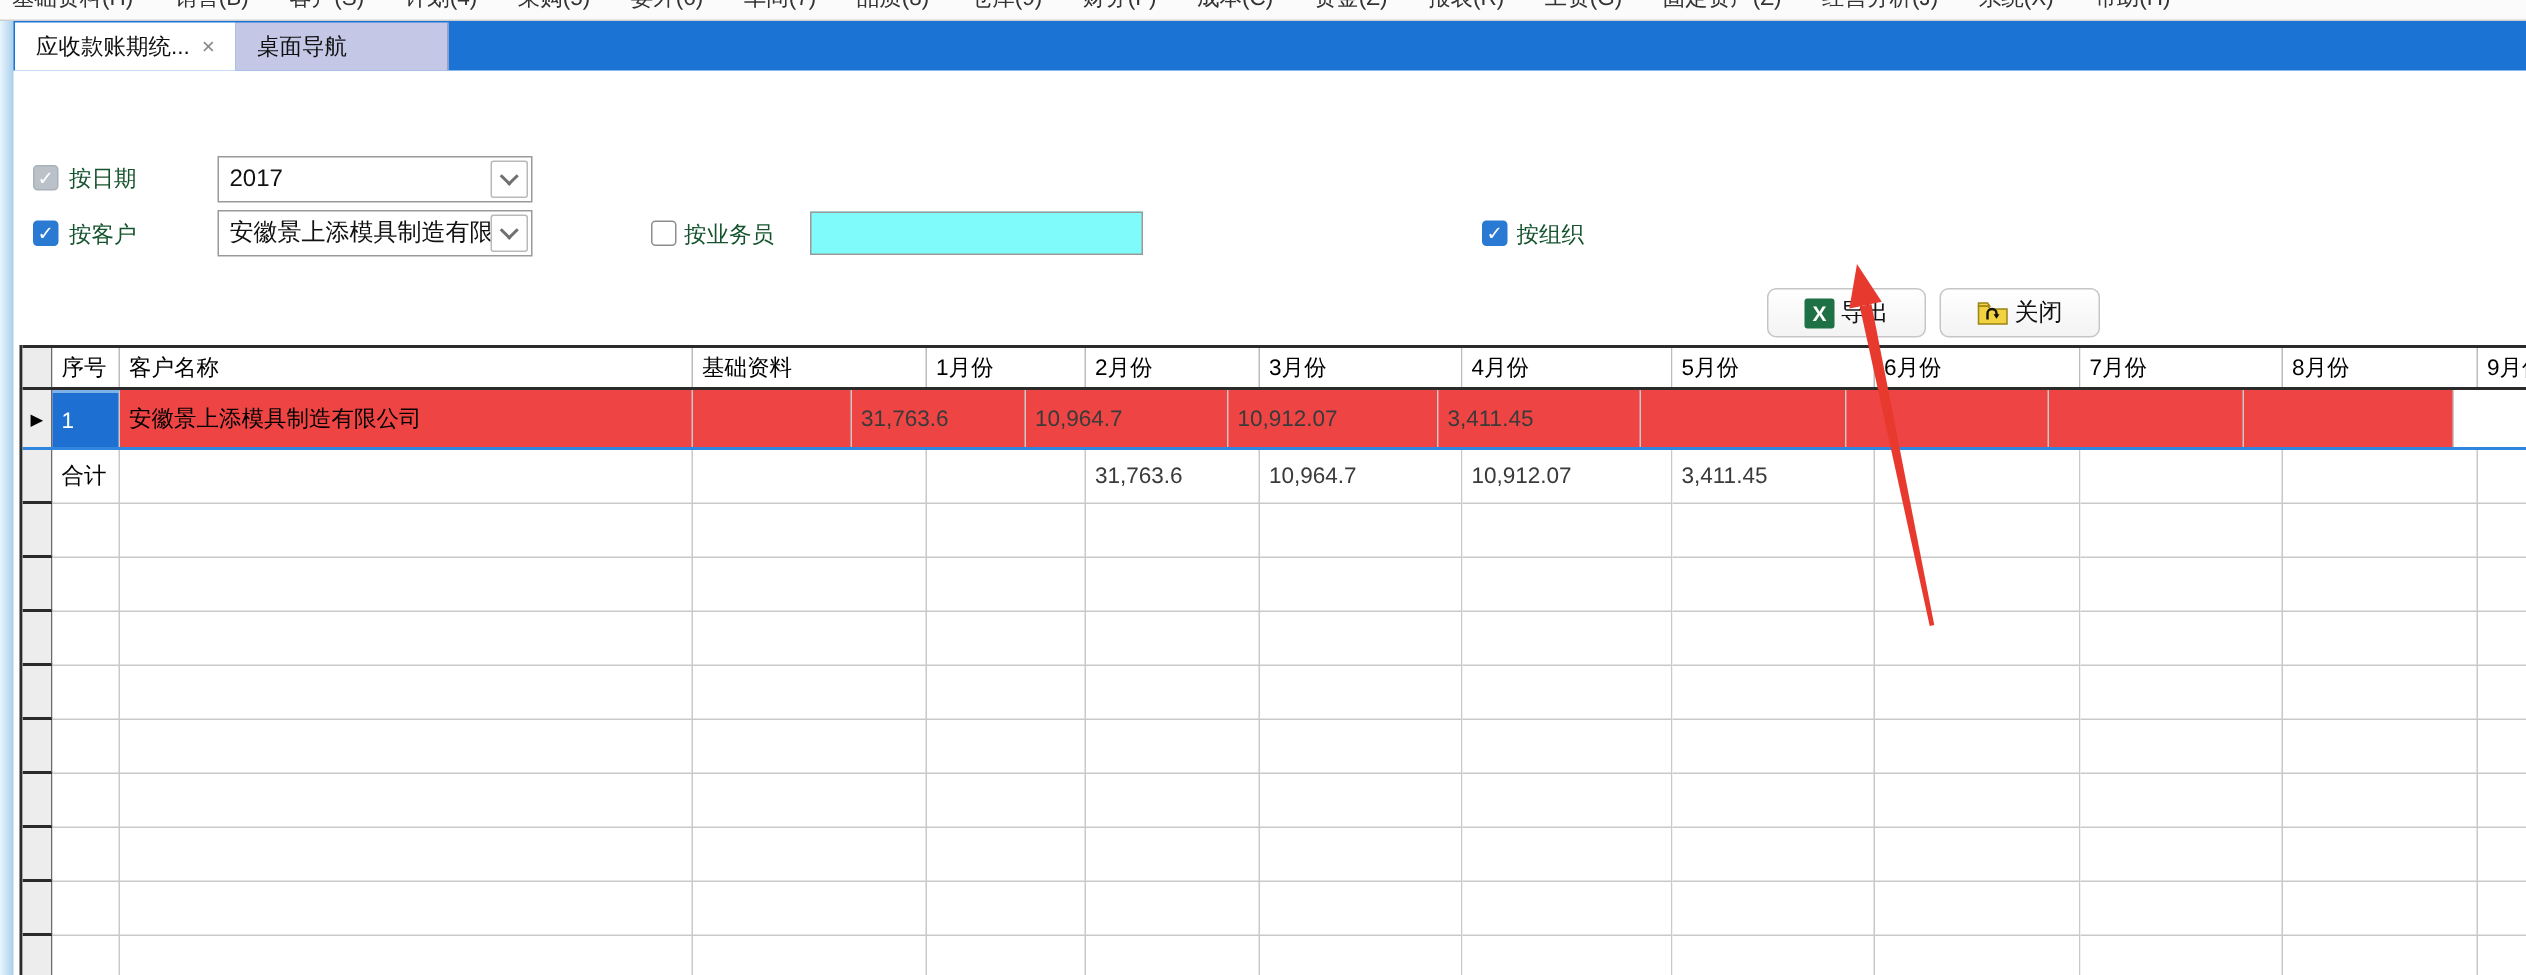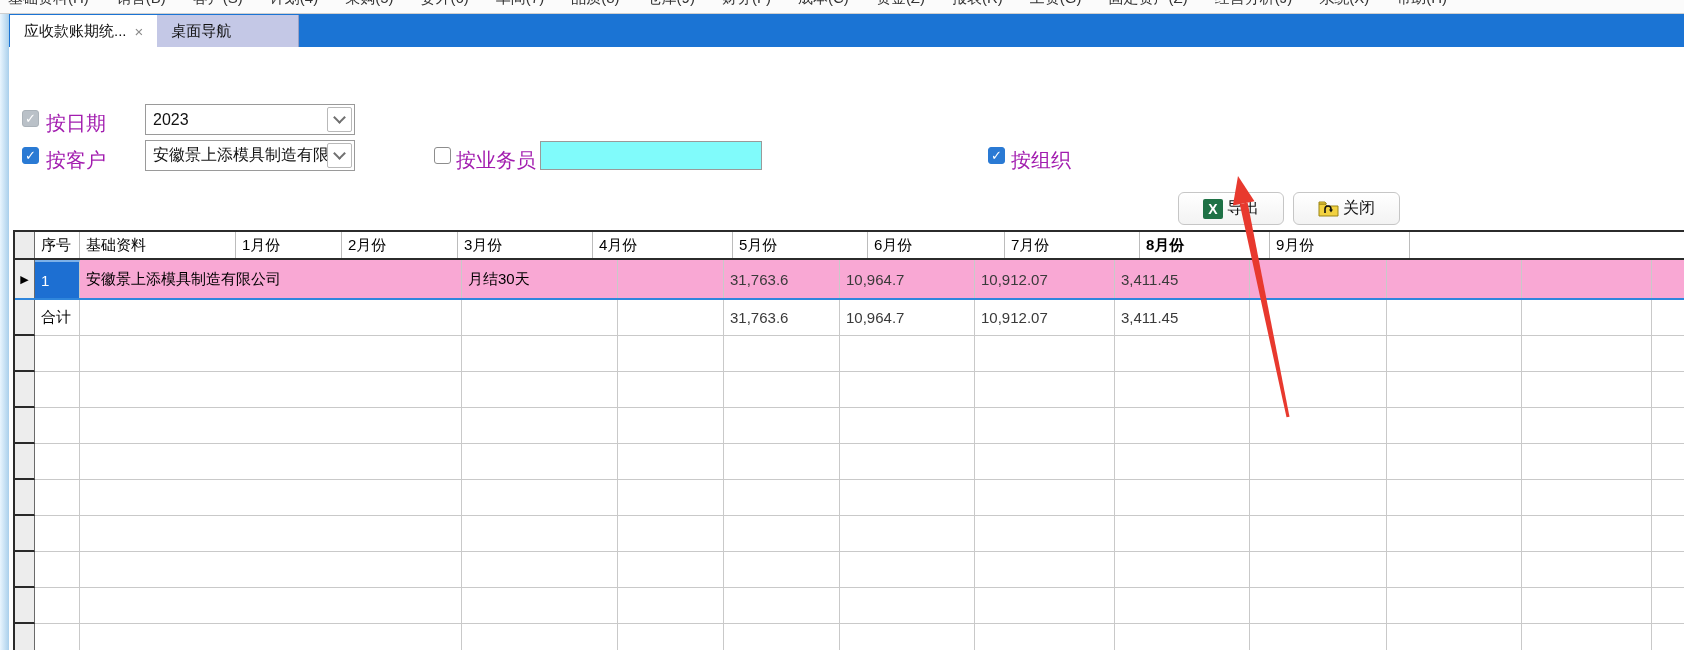--- a/index.html
+++ b/index.html
@@ -24,21 +24,21 @@
   
   .leftstrip { position:absolute; left:0; top:14px; width:9px; height:636px;
     background:linear-gradient(to right,#e9f5fe,#a9cfeb); }
 
   
   .cb { position:absolute; width:17px; height:17px; border-radius:3px; border:1px solid #8d8d8d;
     background:#fff; display:flex; align-items:center; justify-content:center;
     font-size:13px; line-height:1; color:#fff; }
   .cb.checked { background:#2a7ad4; border-color:#2a7ad4; }
   .cb.disabled { background:#bac1c8; border-color:#aab2b9; }
-  .flabel { position:absolute; font-size:20px; color:#a21caf; }
+  .flabel { position:absolute; font-size:15px; color:#14532d; }
   .combo { position:absolute; background:#fff; border:1px solid #9a9a9a; display:flex;
     align-items:center; overflow:hidden; }
   .combo-text { flex:1; font-size:16px; color:#111; padding-left:7px; white-space:nowrap; overflow:hidden; }
   .combo-btn { width:25px; height:25px; margin-right:2px; border:1px solid #b9b9b9; border-radius:2px;
     background:#fff; flex:0 0 auto; display:flex; align-items:center; justify-content:center; }
   .chev { width:9px; height:9px; border-left:2px solid #707070; border-bottom:2px solid #707070;
     transform:rotate(-45deg); margin-top:-4px; }
   .cyan-input { position:absolute; background:#80fbfb; border:1px solid #9a9a9a; font-size:15px;
     padding:0 6px; font-family:inherit; }
 
@@ -57,21 +57,21 @@
   .grow { display:flex; height:36px; }
   .grow.ghead { height:30px; border-top:2px solid #2b2b2b; border-bottom:2px solid #2b2b2b; }
   .grow.sel { height:38px; }
   .gcell { flex:0 0 auto; border-right:1px solid #c9c9c9; border-bottom:1px solid #c9c9c9;
     font-size:15px; color:#000; padding:0 0 0 6px; display:flex; align-items:center;
     white-space:nowrap; overflow:hidden; background:#fff; }
   .ghead .gcell { border-right:1px solid #bcbcbc; border-bottom:none; background:#fff; font-size:15px; }
   .ghead .corner { background:#ececec; border-right:1px solid #6a6a6a; }
   .gcell.ind { background:#ededed; border-right:1px solid #6a6a6a; border-bottom:2px solid #2a2a2a;
     padding:0; align-items:center; justify-content:center; font-size:11px; color:#000; }
-  .sel .gcell { background:#f9a8d4; border-bottom:none; }
+  .sel .gcell { background:#ef4444; border-bottom:none; }
   .sel .gcell.ind { background:#ededed; }
   .gcell.seqsel { background:#1d6fd2 !important; color:#fff; border-top:2px solid #7db1e8; }
   .gcell.num { color:#3a3a3a; }
   .rowsep { height:2px; background:#2f86dc; width:100%; }
 
   .arrow-overlay { position:absolute; left:0; top:0; pointer-events:none; }
 </style>
 </head>
 <body>
 
@@ -110,21 +110,21 @@
           <span>桌面导航</span>
         </div>
       </div>
   </div>
 
   <div class="leftstrip"></div>
 
   <span class="cb checked disabled" style="left:22px;top:110px;">✓</span>
   <span class="flabel" style="left:46px;top:110px;">按日期</span>
   <div class="combo" style="left:145px;top:104px;width:210px;height:31px;">
-    <span class="combo-text">2023</span>
+    <span class="combo-text">2017</span>
     <span class="combo-btn">
         <span class="chev"></span>
       </span>
   </div>
 
   <span class="cb checked" style="left:22px;top:147px;">✓</span>
   <span class="flabel" style="left:46px;top:147px;">按客户</span>
   <div class="combo" style="left:145px;top:140px;width:210px;height:31px;justify-content:space-between;">
     <span class="combo-text">安徽景上添模具制造有限</span>
     <span class="combo-btn">
@@ -150,36 +150,36 @@
       <path d="M7 13 v-4 a3 3 0 0 1 6 0 v1" fill="none" stroke="#111" stroke-width="1.6"></path>
       <path d="M11 9.5 h4 l-2 3 z" fill="#111"></path>
     </svg>
     <span>关闭</span>
   </div>
 
   <div class="grid">
       <div class="grow ghead">
         <div class="gcell corner" style="width: 20px;"></div>
         <div class="gcell hcell" style="width: 45px;">序号</div>
+        <div class="gcell hcell" style="width: 382px;">客户名称</div>
         <div class="gcell hcell" style="width: 156px;">基础资料</div>
         <div class="gcell hcell" style="width: 106px;">1月份</div>
         <div class="gcell hcell" style="width: 116px;">2月份</div>
         <div class="gcell hcell" style="width: 135px;">3月份</div>
         <div class="gcell hcell" style="width: 140px;">4月份</div>
         <div class="gcell hcell" style="width: 135px;">5月份</div>
         <div class="gcell hcell" style="width: 137px;">6月份</div>
         <div class="gcell hcell" style="width: 135px;">7月份</div>
-        <div class="gcell hcell" style="width: 130px; font-weight: bold;">8月份</div>
+        <div class="gcell hcell" style="width: 130px;">8月份</div>
         <div class="gcell hcell" style="width: 140px;">9月份</div>
       </div>
       <div class="grow sel">
         <div class="gcell ind" style="width: 20px;">▶</div>
         <div class="gcell seqsel" style="width: 45px;">1</div>
         <div class="gcell" style="width: 382px;">安徽景上添模具制造有限公司</div>
-        <div class="gcell" style="width: 156px;">月结30天</div>
         <div class="gcell num" style="width: 106px;"></div>
         <div class="gcell num" style="width: 116px;">31,763.6</div>
         <div class="gcell num" style="width: 135px;">10,964.7</div>
         <div class="gcell num" style="width: 140px;">10,912.07</div>
         <div class="gcell num" style="width: 135px;">3,411.45</div>
         <div class="gcell num" style="width: 137px;"></div>
         <div class="gcell num" style="width: 135px;"></div>
         <div class="gcell num" style="width: 130px;"></div>
         <div class="gcell num" style="width: 140px;"></div>
       </div>

